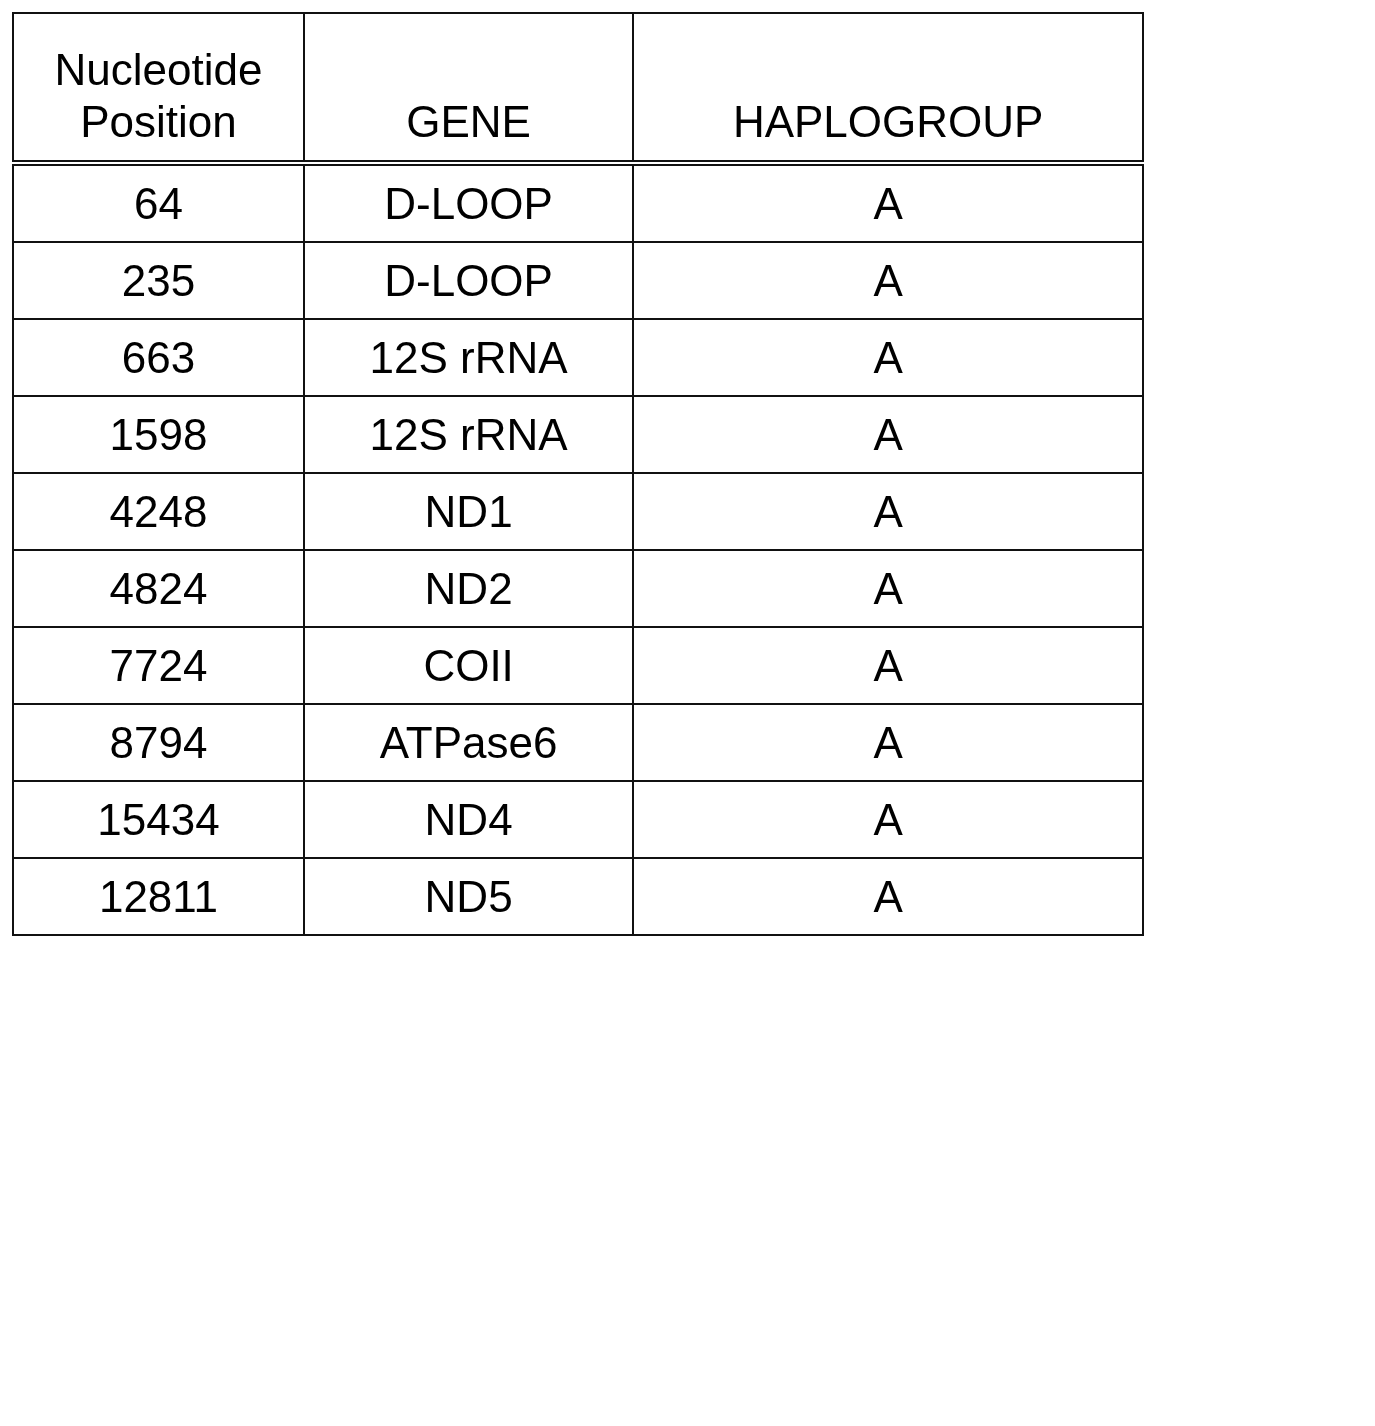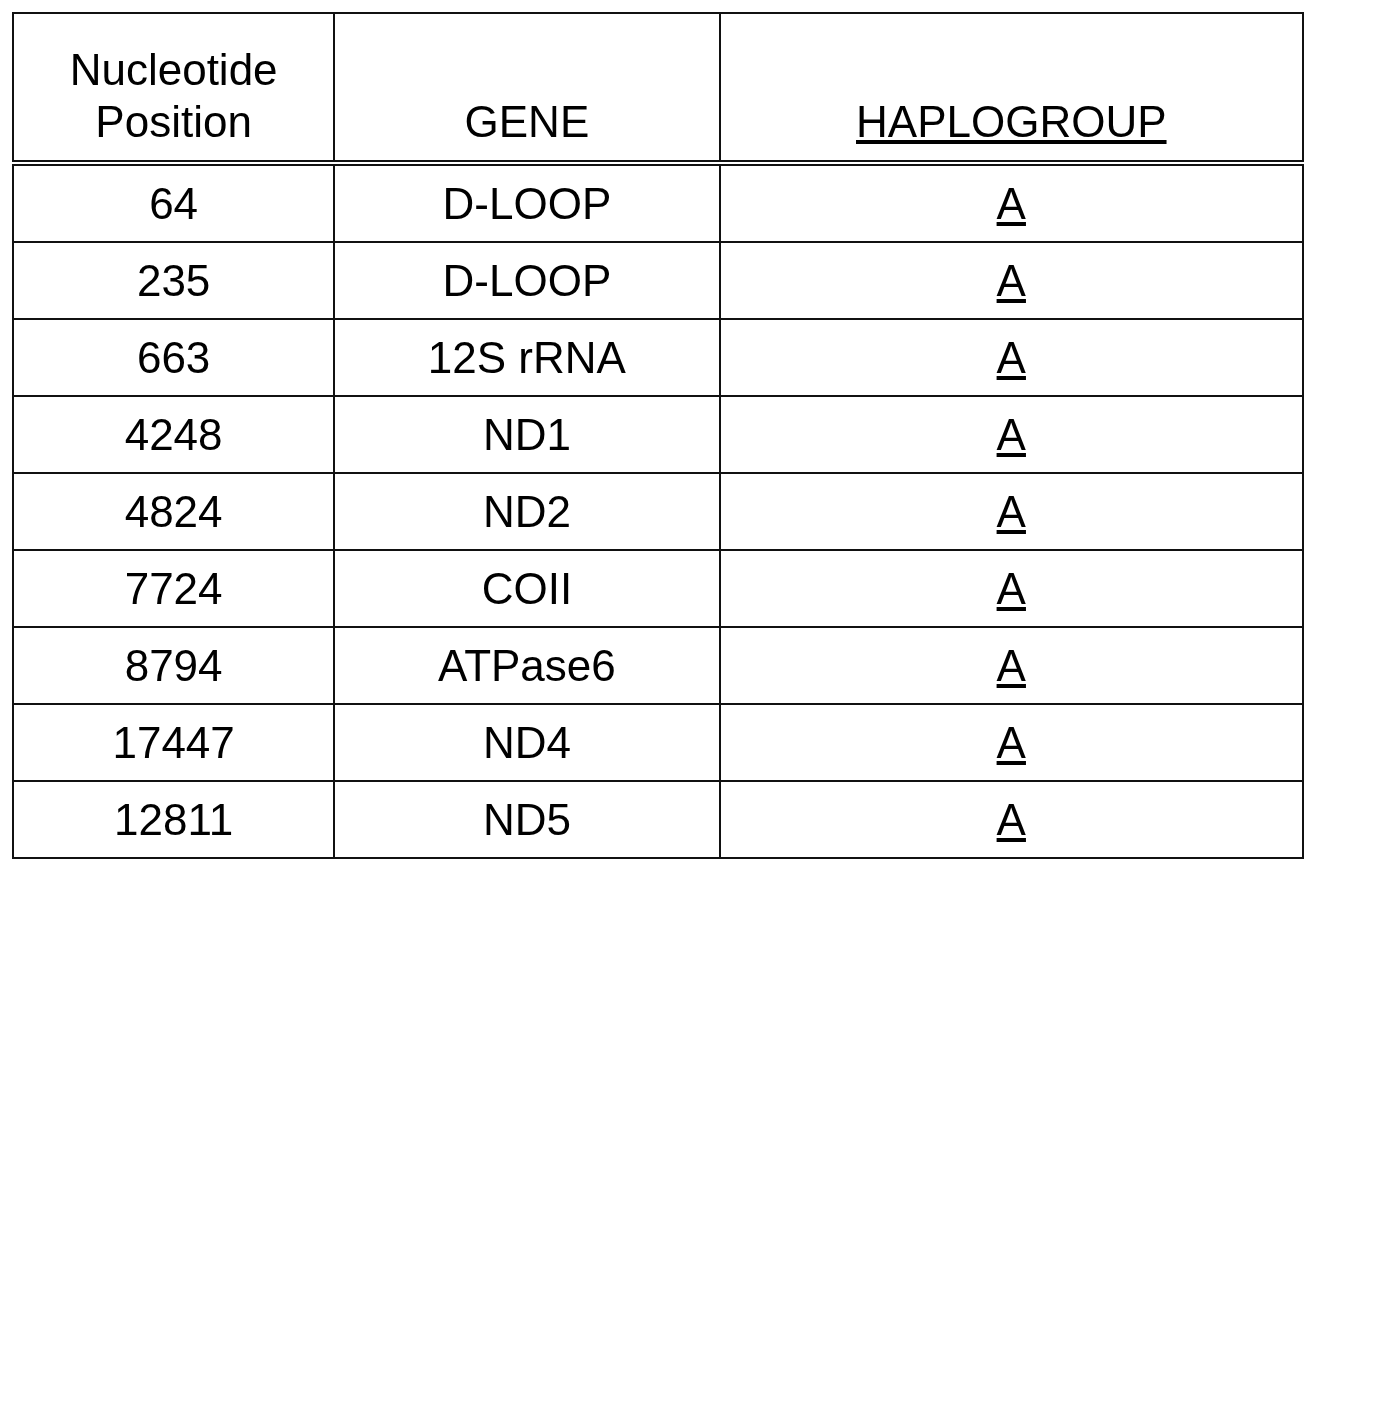--- a/index.html
+++ b/index.html
@@ -1,35 +1,35 @@
 <!DOCTYPE html>
 <html><head>
 <meta charset="utf-8">
 <style>
   html, body { margin: 0; padding: 0; background: #ffffff; }
   body { width: 1375px; height: 1426px; position: relative; overflow: hidden; }
   .tbl {
-    position: absolute; left: 12px; top: 12px; width: 1292px;
+    position: absolute; left: 12px; top: 12px; width: 1132px;
     border-collapse: collapse;
     font-family: "Liberation Sans", sans-serif;
     color: #000;
   }
   .tbl td, .tbl th {
     border: 2px solid #111;
     text-align: center;
     font-weight: normal;
     font-size: 44px;
     padding: 0;
   }
   .tbl th { height: 134px; vertical-align: bottom; padding-bottom: 12px; line-height: 52px; }
   .tbl thead tr { border-bottom: 6px double #111; }
   .tbl td { height: 75px; line-height: 75px; }
   .c1 { width: 331px; }
   .c2 { width: 405px; margin-top: 19px; }
-  .c3 { width: 610px; text-decoration: underline; }
+  .c3 { width: 610px; }
 </style>
 </head>
 <body>
 
 <table class="tbl">
   <thead>
     <tr>
       <th class="c1">
         <span>Nucleotide</span><br>
         <span>Position</span>
@@ -48,41 +48,46 @@
         <td class="c1">235</td>
         <td class="c2">D-LOOP</td>
         <td class="c3">A</td>
       </tr>
       <tr>
         <td class="c1">663</td>
         <td class="c2">12S rRNA</td>
         <td class="c3">A</td>
       </tr>
       <tr>
+        <td class="c1">1598</td>
+        <td class="c2">12S rRNA</td>
+        <td class="c3">A</td>
+      </tr>
+      <tr>
         <td class="c1">4248</td>
         <td class="c2">ND1</td>
         <td class="c3">A</td>
       </tr>
       <tr>
         <td class="c1">4824</td>
         <td class="c2">ND2</td>
         <td class="c3">A</td>
       </tr>
       <tr>
         <td class="c1">7724</td>
         <td class="c2">COII</td>
         <td class="c3">A</td>
       </tr>
       <tr>
         <td class="c1">8794</td>
         <td class="c2">ATPase6</td>
         <td class="c3">A</td>
       </tr>
       <tr>
-        <td class="c1">17447</td>
+        <td class="c1">15434</td>
         <td class="c2">ND4</td>
         <td class="c3">A</td>
       </tr>
       <tr>
         <td class="c1">12811</td>
         <td class="c2">ND5</td>
         <td class="c3">A</td>
       </tr>
     </tbody>
 </table>

